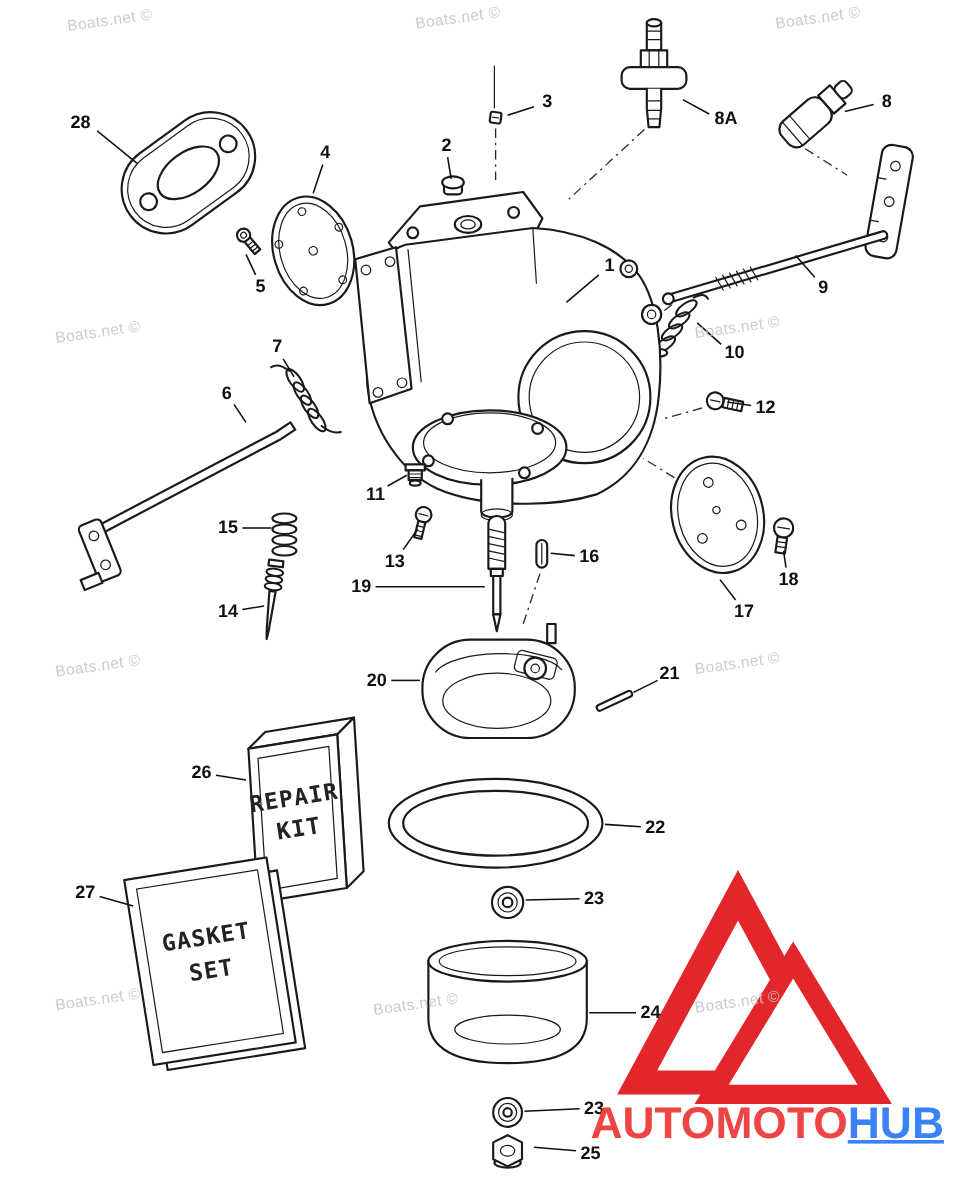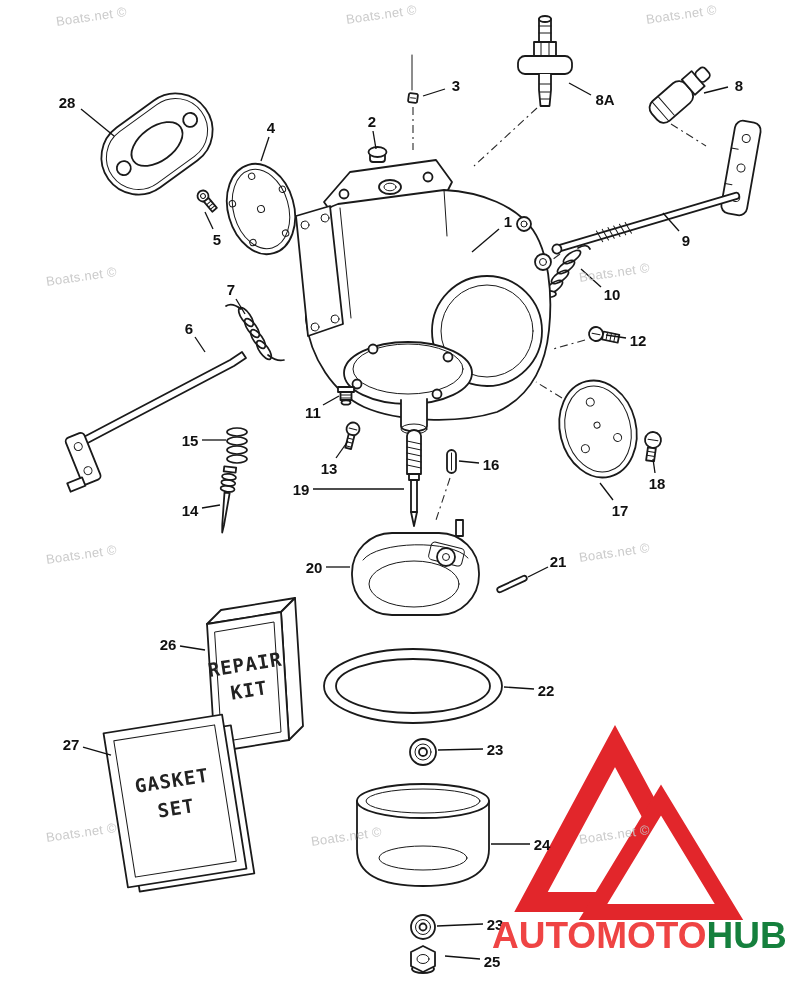--- a/index.html
+++ b/index.html
@@ -355,21 +355,21 @@
         <text x="546" y="690" class="callout-num">22</text>
         <text x="495" y="749" class="callout-num">23</text>
         <text x="542" y="844" class="callout-num">24</text>
         <text x="495" y="924" class="callout-num">23</text>
         <text x="492" y="961" class="callout-num">25</text>
         <text x="168" y="644" class="callout-num">26</text>
         <text x="71" y="744" class="callout-num">27</text>
       </g>
   </svg>
 
-  <div class="brand"><span style="color: #ef4444;">AUTOMOTO</span><span style="color: #15803d;">HUB</span></div>
+  <div class="brand"><span style="color: #ef4444;">AUTOMOTO</span><span style="color: #3b82f6; text-decoration: underline;">HUB</span></div>
 
   <div id="watermark-layer">
       <div class="watermark" style="left: 55px; top: 14px; transform: rotate(-8deg); color: rgb(198, 198, 198);">Boats.net ©</div>
       <div class="watermark" style="left: 345px; top: 12px; transform: rotate(-8deg); color: rgb(198, 198, 198);">Boats.net ©</div>
       <div class="watermark" style="left: 645px; top: 12px; transform: rotate(-8deg); color: rgb(198, 198, 198);">Boats.net ©</div>
       <div class="watermark" style="left: 45px; top: 274px; transform: rotate(-8deg); color: rgb(198, 198, 198);">Boats.net ©</div>
       <div class="watermark" style="left: 578px; top: 270px; transform: rotate(-8deg); color: rgb(198, 198, 198);">Boats.net ©</div>
       <div class="watermark" style="left: 45px; top: 552px; transform: rotate(-8deg); color: rgb(198, 198, 198);">Boats.net ©</div>
       <div class="watermark" style="left: 578px; top: 550px; transform: rotate(-8deg); color: rgb(198, 198, 198);">Boats.net ©</div>
       <div class="watermark" style="left: 45px; top: 830px; transform: rotate(-8deg); color: rgb(198, 198, 198);">Boats.net ©</div>

